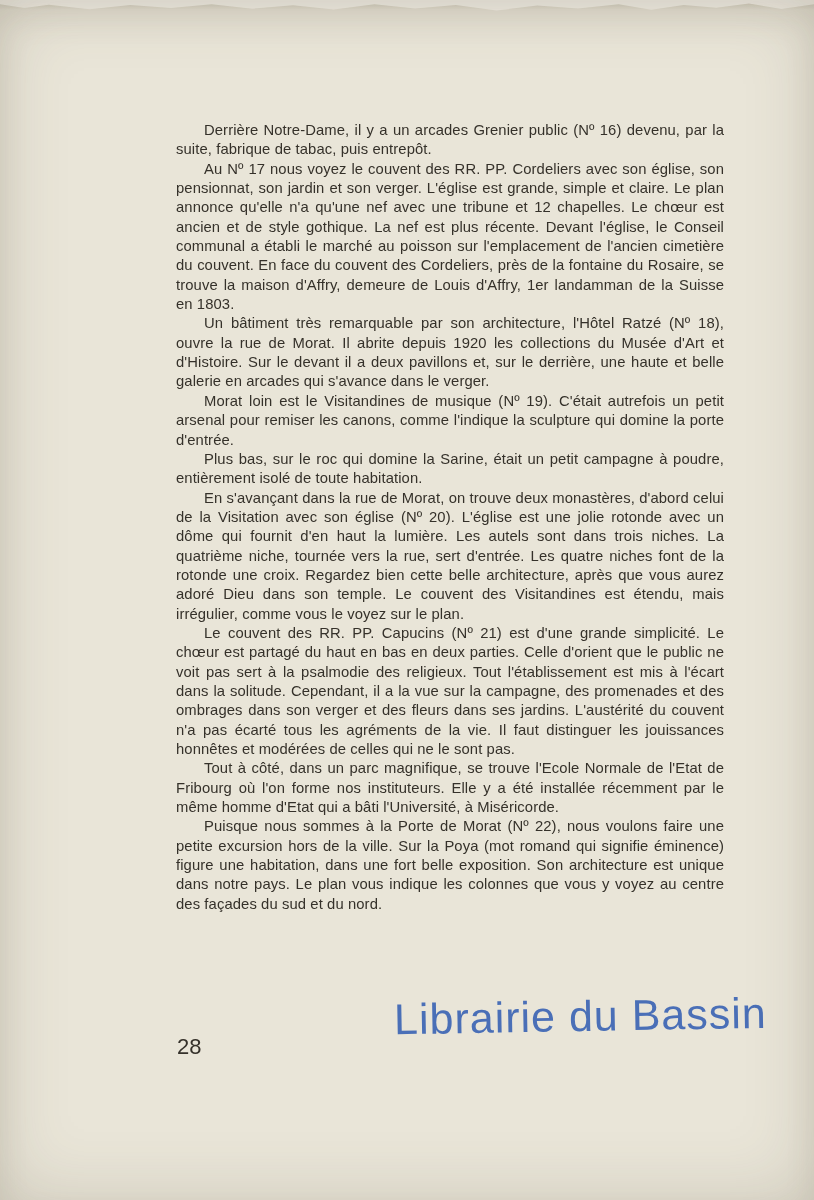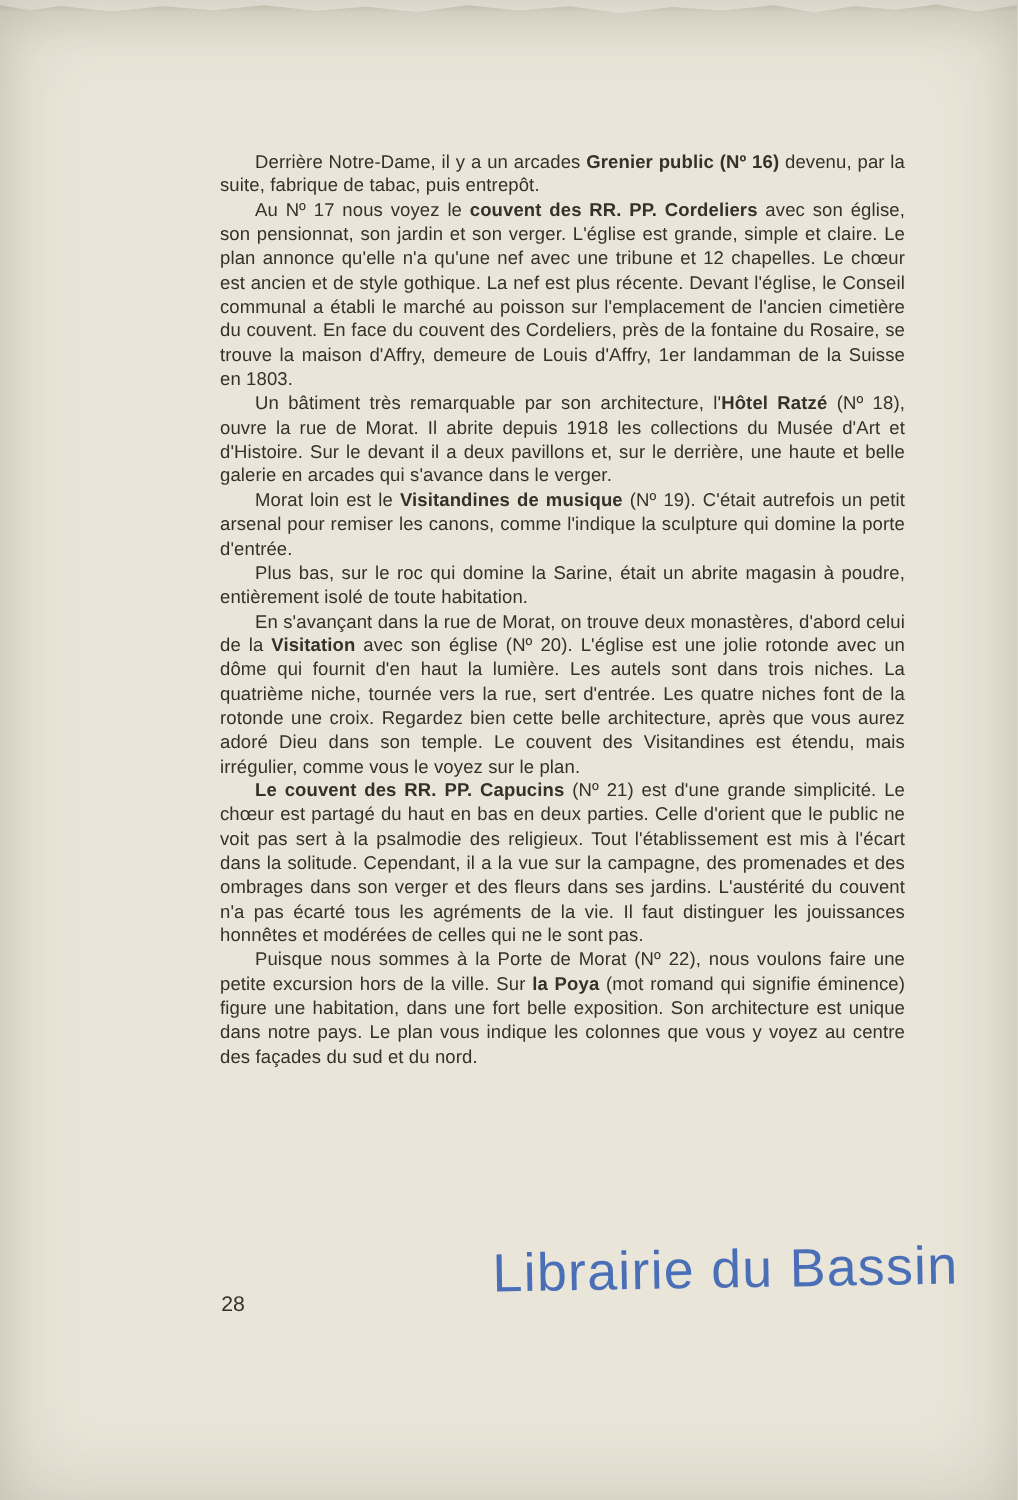--- a/index.html
+++ b/index.html
@@ -36,44 +36,45 @@
   .text-col{
     position:absolute;left:176px;top:121px;width:548px;
     color:var(--ink);
     font-size:14.8px;line-height:19.35px;
     text-align:justify;
     letter-spacing:0.1px;
   }
   .text-col p.para{
     margin:0;text-indent:28px;
   }
-  .text-col .bold{font-weight:700;margin-top:25px;}
+  .text-col .bold{font-weight:400;margin-top:25px;}
   .page-number{
     position:absolute;left:177px;top:1034px;
-    color:var(--ink);font-size:17px;
+    color:var(--ink);font-size:22px;
   }
   .watermark{
     position:absolute;left:394px;top:992px;
     color:var(--watermark);
     font-size:43px;font-weight:400;letter-spacing:1px;white-space:nowrap;
     opacity:0.82;mix-blend-mode:multiply;
     transform:rotate(-1deg);
   }
 </style>
 </head>
 <body>
 
 <div class="scan">
   <div class="deckle-shadow"></div>
   <div class="deckle"></div>
   <div class="text-col">
       <p class="para"><span>Derrière Notre-Dame, il y a un arcades </span><span class="bold">Grenier public (Nº 16)</span><span> devenu, par la suite, fabrique de tabac, puis entrepôt.</span></p>
       <p class="para"><span>Au Nº 17 nous voyez le </span><span class="bold">couvent des RR. PP. Cordeliers</span><span> avec son église, son pensionnat, son jardin et son verger. L'église est grande, simple et claire. Le plan annonce qu'elle n'a qu'une nef avec une tribune et 12 chapelles. Le chœur est ancien et de style gothique. La nef est plus récente. Devant l'église, le Conseil communal a établi le marché au poisson sur l'emplacement de l'ancien cimetière du couvent. En face du couvent des Cordeliers, près de la fontaine du Rosaire, se trouve la maison d'Affry, demeure de Louis d'Affry, 1er landamman de la Suisse en 1803.</span></p>
-      <p class="para"><span>Un bâtiment très remarquable par son architecture, l'</span><span class="bold">Hôtel Ratzé</span><span> (Nº 18), ouvre la rue de Morat. Il abrite depuis 1918 les collections du Musée d'Art et d'Histoire. Sur le devant il a deux pavillons et, sur le derrière, une haute et belle galerie en arcades qui s'avance dans le verger.</span></p>
+      <p class="para"><span>Un bâtiment très remarquable par son architecture, l'</span><span class="bold">Hôtel Ratzé</span><span> (Nº 18), ouvre la rue de Morat. Il abrite depuis 1920 les collections du Musée d'Art et d'Histoire. Sur le devant il a deux pavillons et, sur le derrière, une haute et belle galerie en arcades qui s'avance dans le verger.</span></p>
       <p class="para"><span>Morat loin est le </span><span class="bold">Visitandines de musique</span><span> (Nº 19). C'était autrefois un petit arsenal pour remiser les canons, comme l'indique la sculpture qui domine la porte d'entrée.</span></p>
-      <p class="para"><span>Plus bas, sur le roc qui domine la Sarine, était un abrite magasin à poudre, entièrement isolé de toute habitation.</span></p>
+      <p class="para"><span>Plus bas, sur le roc qui domine la Sarine, était un petit campagne à poudre, entièrement isolé de toute habitation.</span></p>
       <p class="para"><span>En s'avançant dans la rue de Morat, on trouve deux monastères, d'abord celui de la </span><span class="bold">Visitation</span><span> avec son église (Nº 20). L'église est une jolie rotonde avec un dôme qui fournit d'en haut la lumière. Les autels sont dans trois niches. La quatrième niche, tournée vers la rue, sert d'entrée. Les quatre niches font de la rotonde une croix. Regardez bien cette belle architecture, après que vous aurez adoré Dieu dans son temple. Le couvent des Visitandines est étendu, mais irrégulier, comme vous le voyez sur le plan.</span></p>
       <p class="para"><span class="bold">Le couvent des RR. PP. Capucins</span><span> (Nº 21) est d'une grande simplicité. Le chœur est partagé du haut en bas en deux parties. Celle d'orient que le public ne voit pas sert à la psalmodie des religieux. Tout l'établissement est mis à l'écart dans la solitude. Cependant, il a la vue sur la campagne, des promenades et des ombrages dans son verger et des fleurs dans ses jardins. L'austérité du couvent n'a pas écarté tous les agréments de la vie. Il faut distinguer les jouissances honnêtes et modérées de celles qui ne le sont pas.</span></p>
+      <p class="para"><span>Tout à côté, dans un parc magnifique, se trouve l'Ecole Normale de l'Etat de Fribourg où l'on forme nos instituteurs. Elle y a été installée récemment par le même homme d'Etat qui a bâti l'Université, à Miséricorde.</span></p>
       <p class="para"><span>Puisque nous sommes à la Porte de Morat (Nº 22), nous voulons faire une petite excursion hors de la ville. Sur </span><span class="bold">la Poya</span><span> (mot romand qui signifie éminence) figure une habitation, dans une fort belle exposition. Son architecture est unique dans notre pays. Le plan vous indique les colonnes que vous y voyez au centre des façades du sud et du nord.</span></p>
     </div>
   <div class="page-number">28</div>
   <div class="watermark">Librairie du Bassin</div>
 </div>
 
 </body></html>

